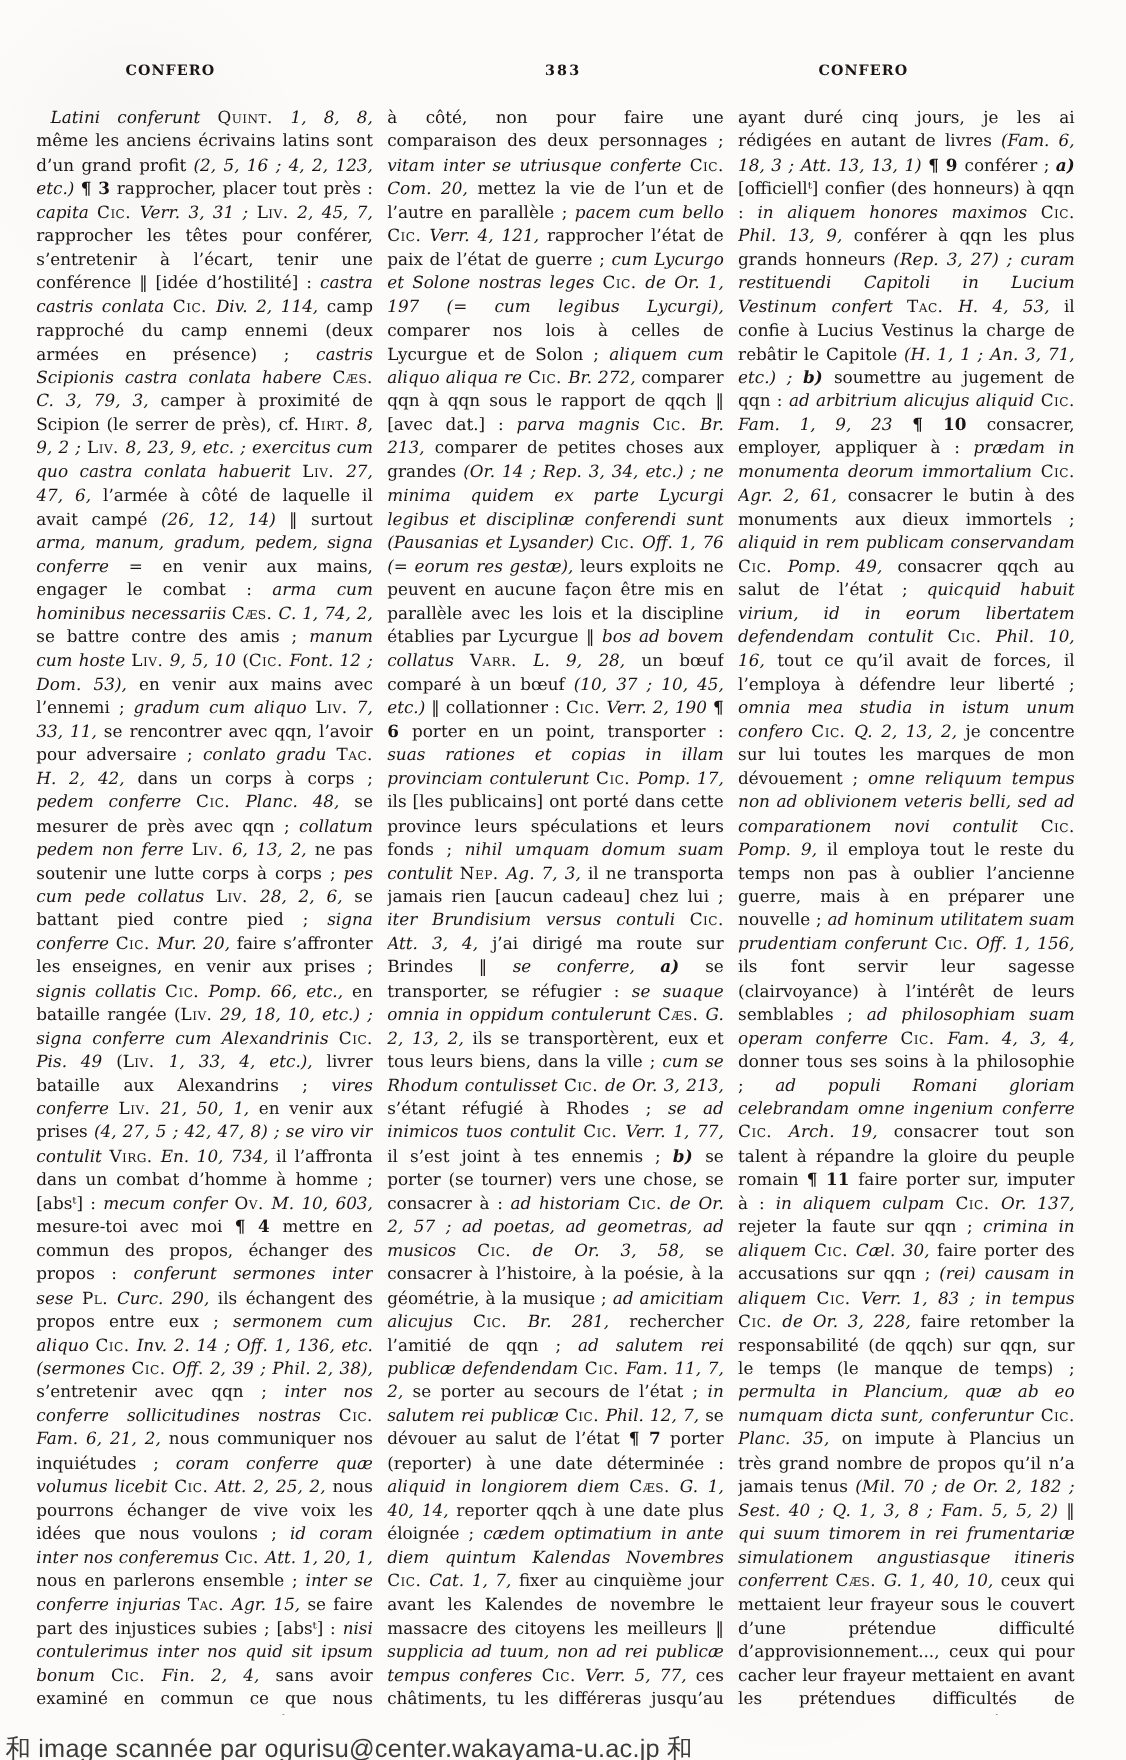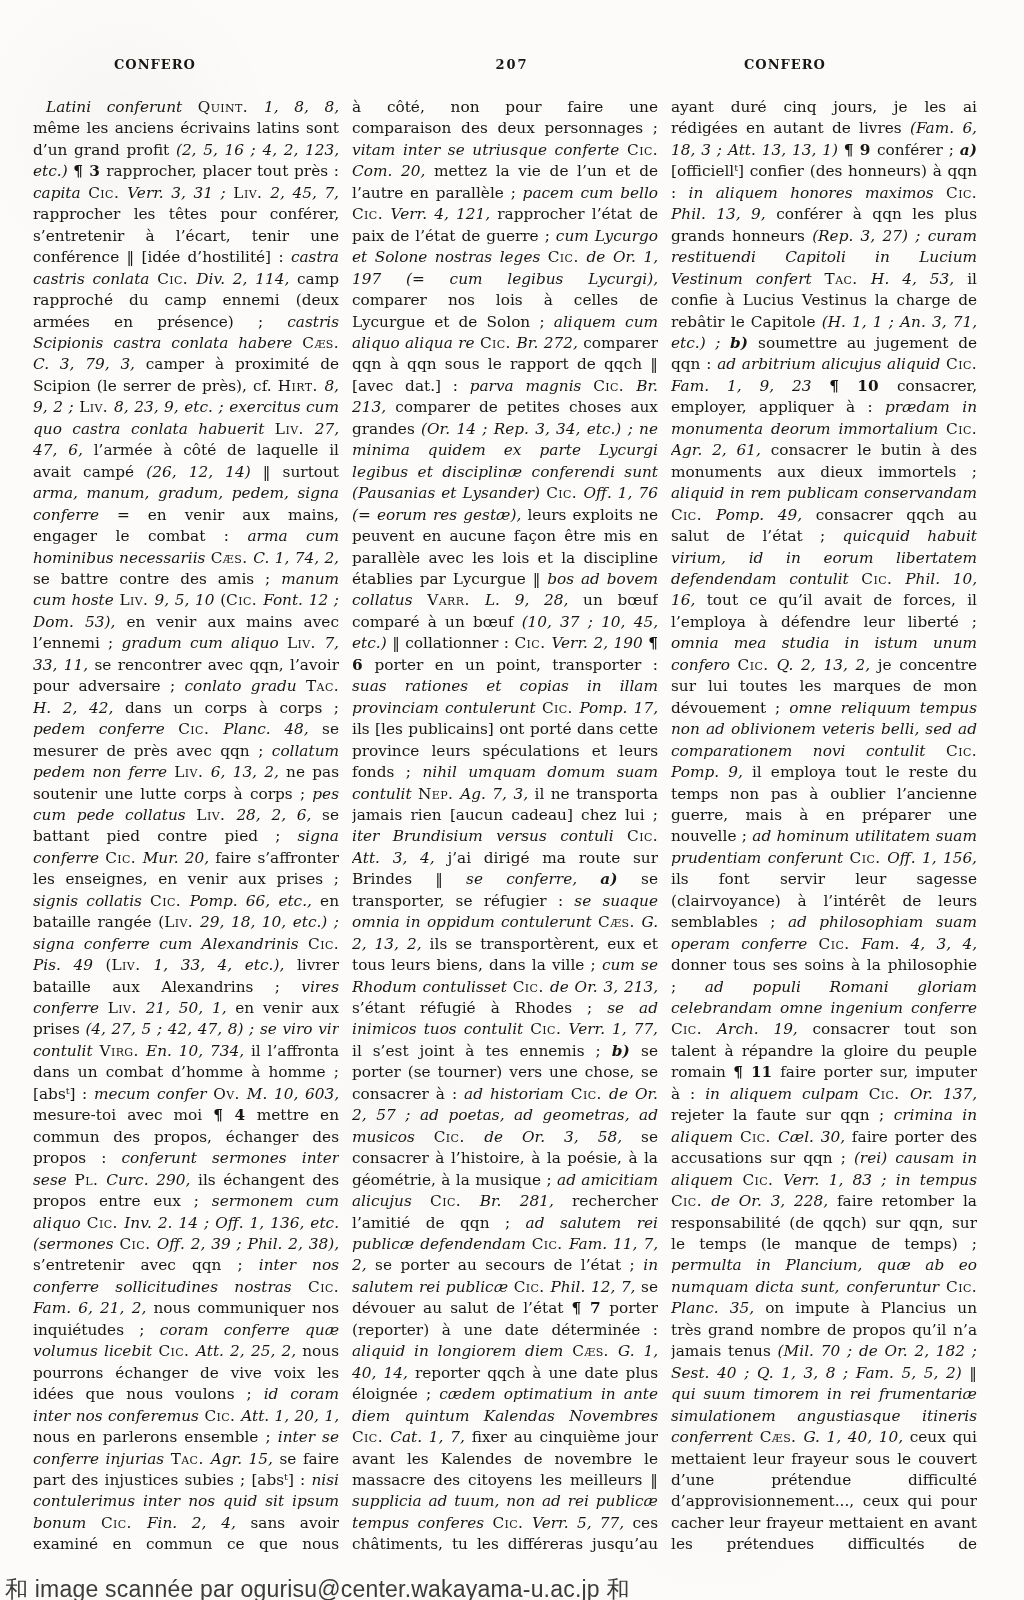--- a/index.html
+++ b/index.html
@@ -78,21 +78,21 @@
     font-size: 23px;
     color: #3b3b3b;
     letter-spacing: 0.2px;
   }
 </style>
 </head>
 <body>
 
 <div class="running-head">
   <span class="head-left">CONFERO</span>
-  <span class="head-center">207</span>
+  <span class="head-center">383</span>
   <span class="head-right">CONFERO</span>
 </div>
 
 <div class="columns">
   <div class="col first-indent"><span class="s-i">Latini conferunt </span><span class="s-c">Quint. </span><span class="s-i">1, 8, 8, </span><span class="s-r">même les anciens écrivains latins sont d’un grand profit </span><span class="s-i">(2, 5, 16 ; 4, 2, 123, etc.) </span><span class="s-b">¶ 3 </span><span class="s-r">rapprocher, placer tout près : </span><span class="s-i">capita </span><span class="s-c">Cic. </span><span class="s-i">Verr. 3, 31 ; </span><span class="s-c">Liv. </span><span class="s-i">2, 45, 7, </span><span class="s-r">rapprocher les têtes pour conférer, s’entretenir à l’écart, tenir une conférence ‖ [idée d’hostilité] : </span><span class="s-i">castra castris conlata </span><span class="s-c">Cic. </span><span class="s-i">Div. 2, 114, </span><span class="s-r">camp rapproché du camp ennemi (deux armées en présence) ; </span><span class="s-i">castris Scipionis castra conlata habere </span><span class="s-c">Cæs. </span><span class="s-i">C. 3, 79, 3, </span><span class="s-r">camper à proximité de Scipion (le serrer de près), cf. </span><span class="s-c">Hirt. </span><span class="s-i">8, 9, 2 ; </span><span class="s-c">Liv. </span><span class="s-i">8, 23, 9, etc. ; exercitus cum quo castra conlata habuerit </span><span class="s-c">Liv. </span><span class="s-i">27, 47, 6, </span><span class="s-r">l’armée à côté de laquelle il avait campé </span><span class="s-i">(26, 12, 14) </span><span class="s-r">‖ surtout </span><span class="s-i">arma, manum, gradum, pedem, signa conferre </span><span class="s-r">= en venir aux mains, engager le combat : </span><span class="s-i">arma cum hominibus necessariis </span><span class="s-c">Cæs. </span><span class="s-i">C. 1, 74, 2, </span><span class="s-r">se battre contre des amis ; </span><span class="s-i">manum cum hoste </span><span class="s-c">Liv. </span><span class="s-i">9, 5, 10 </span><span class="s-r">(</span><span class="s-c">Cic. </span><span class="s-i">Font. 12 ; Dom. 53), </span><span class="s-r">en venir aux mains avec l’ennemi ; </span><span class="s-i">gradum cum aliquo </span><span class="s-c">Liv. </span><span class="s-i">7, 33, 11, </span><span class="s-r">se rencontrer avec qqn, l’avoir pour adversaire ; </span><span class="s-i">conlato gradu </span><span class="s-c">Tac. </span><span class="s-i">H. 2, 42, </span><span class="s-r">dans un corps à corps ; </span><span class="s-i">pedem conferre </span><span class="s-c">Cic. </span><span class="s-i">Planc. 48, </span><span class="s-r">se mesurer de près avec qqn ; </span><span class="s-i">collatum pedem non ferre </span><span class="s-c">Liv. </span><span class="s-i">6, 13, 2, </span><span class="s-r">ne pas soutenir une lutte corps à corps ; </span><span class="s-i">pes cum pede collatus </span><span class="s-c">Liv. </span><span class="s-i">28, 2, 6, </span><span class="s-r">se battant pied contre pied ; </span><span class="s-i">signa conferre </span><span class="s-c">Cic. </span><span class="s-i">Mur. 20, </span><span class="s-r">faire s’affronter les enseignes, en venir aux prises ; </span><span class="s-i">signis collatis </span><span class="s-c">Cic. </span><span class="s-i">Pomp. 66, etc., </span><span class="s-r">en bataille rangée (</span><span class="s-c">Liv. </span><span class="s-i">29, 18, 10, etc.) ; signa conferre cum Alexandrinis </span><span class="s-c">Cic. </span><span class="s-i">Pis. 49 </span><span class="s-r">(</span><span class="s-c">Liv. </span><span class="s-i">1, 33, 4, etc.), </span><span class="s-r">livrer bataille aux Alexandrins ; </span><span class="s-i">vires conferre </span><span class="s-c">Liv. </span><span class="s-i">21, 50, 1, </span><span class="s-r">en venir aux prises </span><span class="s-i">(4, 27, 5 ; 42, 47, 8) ; se viro vir contulit </span><span class="s-c">Virg. </span><span class="s-i">En. 10, 734, </span><span class="s-r">il l’affronta dans un combat d’homme à homme ; [absᵗ] : </span><span class="s-i">mecum confer </span><span class="s-c">Ov. </span><span class="s-i">M. 10, 603, </span><span class="s-r">mesure-toi avec moi </span><span class="s-b">¶ 4 </span><span class="s-r">mettre en commun des propos, échanger des propos : </span><span class="s-i">conferunt sermones inter sese </span><span class="s-c">Pl. </span><span class="s-i">Curc. 290, </span><span class="s-r">ils échangent des propos entre eux ; </span><span class="s-i">sermonem cum aliquo </span><span class="s-c">Cic. </span><span class="s-i">Inv. 2. 14 ; Off. 1, 136, etc. (sermones </span><span class="s-c">Cic. </span><span class="s-i">Off. 2, 39 ; Phil. 2, 38), </span><span class="s-r">s’entretenir avec qqn ; </span><span class="s-i">inter nos conferre sollicitudines nostras </span><span class="s-c">Cic. </span><span class="s-i">Fam. 6, 21, 2, </span><span class="s-r">nous communiquer nos inquiétudes ; </span><span class="s-i">coram conferre quæ volumus licebit </span><span class="s-c">Cic. </span><span class="s-i">Att. 2, 25, 2, </span><span class="s-r">nous pourrons échanger de vive voix les idées que nous voulons ; </span><span class="s-i">id coram inter nos conferemus </span><span class="s-c">Cic. </span><span class="s-i">Att. 1, 20, 1, </span><span class="s-r">nous en parlerons ensemble ; </span><span class="s-i">inter se conferre injurias </span><span class="s-c">Tac. </span><span class="s-i">Agr. 15, </span><span class="s-r">se faire part des injustices subies ; [absᵗ] : </span><span class="s-i">nisi contulerimus inter nos quid sit ipsum bonum </span><span class="s-c">Cic. </span><span class="s-i">Fin. 2, 4, </span><span class="s-r">sans avoir examiné en commun ce que nous entendons par le bien lui-même </span><span class="s-i">(4, 74 ; Div. 2, 28) </span></div>
   <div class="col"><span class="s-r">à côté, non pour faire une comparaison des deux personnages ; </span><span class="s-i">vitam inter se utriusque conferte </span><span class="s-c">Cic. </span><span class="s-i">Com. 20, </span><span class="s-r">mettez la vie de l’un et de l’autre en parallèle ; </span><span class="s-i">pacem cum bello </span><span class="s-c">Cic. </span><span class="s-i">Verr. 4, 121, </span><span class="s-r">rapprocher l’état de paix de l’état de guerre ; </span><span class="s-i">cum Lycurgo et Solone nostras leges </span><span class="s-c">Cic. </span><span class="s-i">de Or. 1, 197 (= cum legibus Lycurgi), </span><span class="s-r">comparer nos lois à celles de Lycurgue et de Solon ; </span><span class="s-i">aliquem cum aliquo aliqua re </span><span class="s-c">Cic. </span><span class="s-i">Br. 272, </span><span class="s-r">comparer qqn à qqn sous le rapport de qqch ‖ [avec dat.] : </span><span class="s-i">parva magnis </span><span class="s-c">Cic. </span><span class="s-i">Br. 213, </span><span class="s-r">comparer de petites choses aux grandes </span><span class="s-i">(Or. 14 ; Rep. 3, 34, etc.) ; ne minima quidem ex parte Lycurgi legibus et disciplinæ conferendi sunt (Pausanias et Lysander) </span><span class="s-c">Cic. </span><span class="s-i">Off. 1, 76 (= eorum res gestæ), </span><span class="s-r">leurs exploits ne peuvent en aucune façon être mis en parallèle avec les lois et la discipline établies par Lycurgue ‖ </span><span class="s-i">bos ad bovem collatus </span><span class="s-c">Varr. </span><span class="s-i">L. 9, 28, </span><span class="s-r">un bœuf comparé à un bœuf </span><span class="s-i">(10, 37 ; 10, 45, etc.) </span><span class="s-r">‖ collationner : </span><span class="s-c">Cic. </span><span class="s-i">Verr. 2, 190 </span><span class="s-b">¶ 6 </span><span class="s-r">porter en un point, transporter : </span><span class="s-i">suas rationes et copias in illam provinciam contulerunt </span><span class="s-c">Cic. </span><span class="s-i">Pomp. 17, </span><span class="s-r">ils [les publicains] ont porté dans cette province leurs spéculations et leurs fonds ; </span><span class="s-i">nihil umquam domum suam contulit </span><span class="s-c">Nep. </span><span class="s-i">Ag. 7, 3, </span><span class="s-r">il ne transporta jamais rien [aucun cadeau] chez lui ; </span><span class="s-i">iter Brundisium versus contuli </span><span class="s-c">Cic. </span><span class="s-i">Att. 3, 4, </span><span class="s-r">j’ai dirigé ma route sur Brindes ‖ </span><span class="s-i">se conferre, </span><span class="s-bi">a) </span><span class="s-r">se transporter, se réfugier : </span><span class="s-i">se suaque omnia in oppidum contulerunt </span><span class="s-c">Cæs. </span><span class="s-i">G. 2, 13, 2, </span><span class="s-r">ils se transportèrent, eux et tous leurs biens, dans la ville ; </span><span class="s-i">cum se Rhodum contulisset </span><span class="s-c">Cic. </span><span class="s-i">de Or. 3, 213, </span><span class="s-r">s’étant réfugié à Rhodes ; </span><span class="s-i">se ad inimicos tuos contulit </span><span class="s-c">Cic. </span><span class="s-i">Verr. 1, 77, </span><span class="s-r">il s’est joint à tes ennemis ; </span><span class="s-bi">b) </span><span class="s-r">se porter (se tourner) vers une chose, se consacrer à : </span><span class="s-i">ad historiam </span><span class="s-c">Cic. </span><span class="s-i">de Or. 2, 57 ; ad poetas, ad geometras, ad musicos </span><span class="s-c">Cic. </span><span class="s-i">de Or. 3, 58, </span><span class="s-r">se consacrer à l’histoire, à la poésie, à la géométrie, à la musique ; </span><span class="s-i">ad amicitiam alicujus </span><span class="s-c">Cic. </span><span class="s-i">Br. 281, </span><span class="s-r">rechercher l’amitié de qqn ; </span><span class="s-i">ad salutem rei publicæ defendendam </span><span class="s-c">Cic. </span><span class="s-i">Fam. 11, 7, 2, </span><span class="s-r">se porter au secours de l’état ; </span><span class="s-i">in salutem rei publicæ </span><span class="s-c">Cic. </span><span class="s-i">Phil. 12, 7, </span><span class="s-r">se dévouer au salut de l’état </span><span class="s-b">¶ 7 </span><span class="s-r">porter (reporter) à une date déterminée : </span><span class="s-i">aliquid in longiorem diem </span><span class="s-c">Cæs. </span><span class="s-i">G. 1, 40, 14, </span><span class="s-r">reporter qqch à une date plus éloignée ; </span><span class="s-i">cædem optimatium in ante diem quintum Kalendas Novembres </span><span class="s-c">Cic. </span><span class="s-i">Cat. 1, 7, </span><span class="s-r">fixer au cinquième jour avant les Kalendes de novembre le massacre des citoyens les meilleurs ‖ </span><span class="s-i">supplicia ad tuum, non ad rei publicæ tempus conferes </span><span class="s-c">Cic. </span><span class="s-i">Verr. 5, 77, </span><span class="s-r">ces châtiments, tu les différeras jusqu’au moment opportun pour toi, non pour l’état </span></div>
   <div class="col"><span class="s-r">ayant duré cinq jours, je les ai rédigées en autant de livres </span><span class="s-i">(Fam. 6, 18, 3 ; Att. 13, 13, 1) </span><span class="s-b">¶ 9 </span><span class="s-r">conférer ; </span><span class="s-bi">a) </span><span class="s-r">[officiellᵗ] confier (des honneurs) à qqn : </span><span class="s-i">in aliquem honores maximos </span><span class="s-c">Cic. </span><span class="s-i">Phil. 13, 9, </span><span class="s-r">conférer à qqn les plus grands honneurs </span><span class="s-i">(Rep. 3, 27) ; curam restituendi Capitoli in Lucium Vestinum confert </span><span class="s-c">Tac. </span><span class="s-i">H. 4, 53, </span><span class="s-r">il confie à Lucius Vestinus la charge de rebâtir le Capitole </span><span class="s-i">(H. 1, 1 ; An. 3, 71, etc.) ; </span><span class="s-bi">b) </span><span class="s-r">soumettre au jugement de qqn : </span><span class="s-i">ad arbitrium alicujus aliquid </span><span class="s-c">Cic. </span><span class="s-i">Fam. 1, 9, 23 </span><span class="s-b">¶ 10 </span><span class="s-r">consacrer, employer, appliquer à : </span><span class="s-i">prædam in monumenta deorum immortalium </span><span class="s-c">Cic. </span><span class="s-i">Agr. 2, 61, </span><span class="s-r">consacrer le butin à des monuments aux dieux immortels ; </span><span class="s-i">aliquid in rem publicam conservandam </span><span class="s-c">Cic. </span><span class="s-i">Pomp. 49, </span><span class="s-r">consacrer qqch au salut de l’état ; </span><span class="s-i">quicquid habuit virium, id in eorum libertatem defendendam contulit </span><span class="s-c">Cic. </span><span class="s-i">Phil. 10, 16, </span><span class="s-r">tout ce qu’il avait de forces, il l’employa à défendre leur liberté ; </span><span class="s-i">omnia mea studia in istum unum confero </span><span class="s-c">Cic. </span><span class="s-i">Q. 2, 13, 2, </span><span class="s-r">je concentre sur lui toutes les marques de mon dévouement ; </span><span class="s-i">omne reliquum tempus non ad oblivionem veteris belli, sed ad comparationem novi contulit </span><span class="s-c">Cic. </span><span class="s-i">Pomp. 9, </span><span class="s-r">il employa tout le reste du temps non pas à oublier l’ancienne guerre, mais à en préparer une nouvelle ; </span><span class="s-i">ad hominum utilitatem suam prudentiam conferunt </span><span class="s-c">Cic. </span><span class="s-i">Off. 1, 156, </span><span class="s-r">ils font servir leur sagesse (clairvoyance) à l’intérêt de leurs semblables ; </span><span class="s-i">ad philosophiam suam operam conferre </span><span class="s-c">Cic. </span><span class="s-i">Fam. 4, 3, 4, </span><span class="s-r">donner tous ses soins à la philosophie ; </span><span class="s-i">ad populi Romani gloriam celebrandam omne ingenium conferre </span><span class="s-c">Cic. </span><span class="s-i">Arch. 19, </span><span class="s-r">consacrer tout son talent à répandre la gloire du peuple romain </span><span class="s-b">¶ 11 </span><span class="s-r">faire porter sur, imputer à : </span><span class="s-i">in aliquem culpam </span><span class="s-c">Cic. </span><span class="s-i">Or. 137, </span><span class="s-r">rejeter la faute sur qqn ; </span><span class="s-i">crimina in aliquem </span><span class="s-c">Cic. </span><span class="s-i">Cæl. 30, </span><span class="s-r">faire porter des accusations sur qqn ; </span><span class="s-i">(rei) causam in aliquem </span><span class="s-c">Cic. </span><span class="s-i">Verr. 1, 83 ; in tempus </span><span class="s-c">Cic. </span><span class="s-i">de Or. 3, 228, </span><span class="s-r">faire retomber la responsabilité (de qqch) sur qqn, sur le temps (le manque de temps) ; </span><span class="s-i">permulta in Plancium, quæ ab eo numquam dicta sunt, conferuntur </span><span class="s-c">Cic. </span><span class="s-i">Planc. 35, </span><span class="s-r">on impute à Plancius un très grand nombre de propos qu’il n’a jamais tenus </span><span class="s-i">(Mil. 70 ; de Or. 2, 182 ; Sest. 40 ; Q. 1, 3, 8 ; Fam. 5, 5, 2) </span><span class="s-r">‖ </span><span class="s-i">qui suum timorem in rei frumentariæ simulationem angustiasque itineris conferrent </span><span class="s-c">Cæs. </span><span class="s-i">G. 1, 40, 10, </span><span class="s-r">ceux qui mettaient leur frayeur sous le couvert d’une prétendue difficulté d’approvisionnement..., ceux qui pour cacher leur frayeur mettaient en avant les prétendues difficultés de l’approvisionnement et même les difficultés de la route </span></div>
 </div>
 
 <div class="scan-credit">和 image scannée par ogurisu@center.wakayama-u.ac.jp 和</div>

